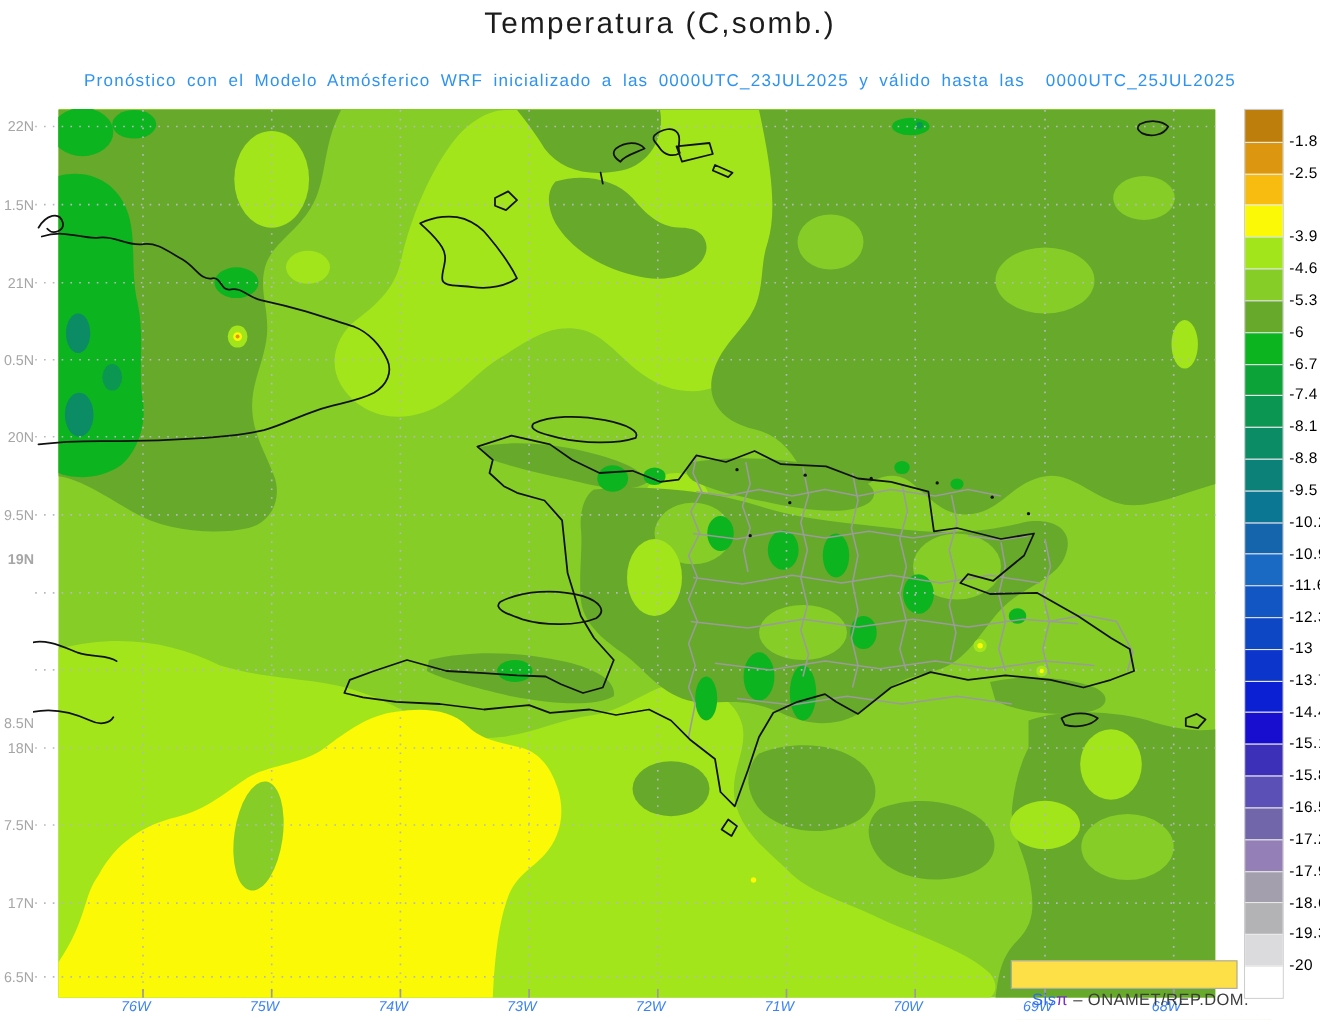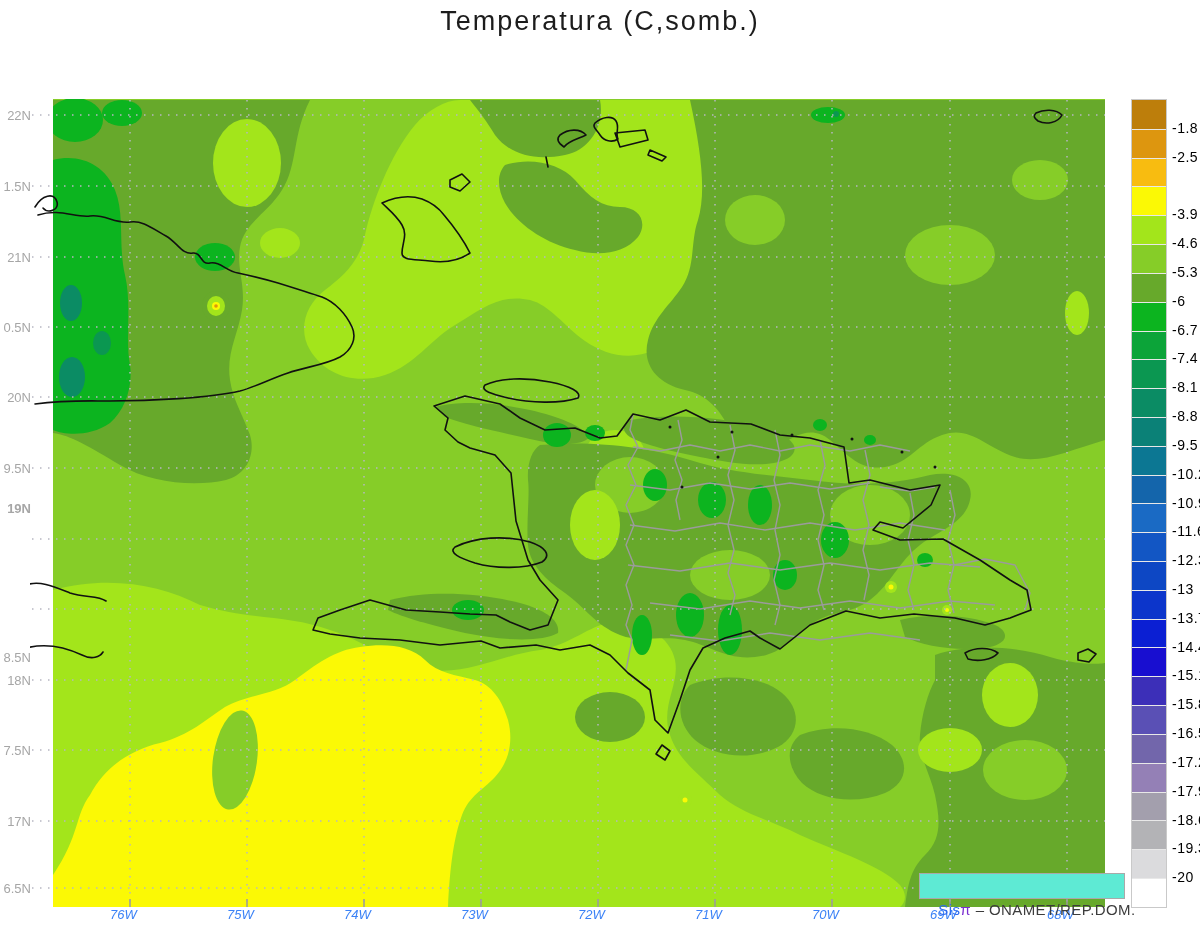--- a/index.html
+++ b/index.html
@@ -12,31 +12,32 @@
   .ylab{position:absolute;left:0;width:31px;text-align:right;font-size:13px;color:#a6a6a6;
         transform:translateY(-50%);}
   .xlab{position:absolute;top:907px;width:40px;margin-left:-20px;text-align:left;
         font-size:13px;color:#3b82f6;font-style:italic;}
   #map{position:absolute;left:30px;top:95px;width:1080px;height:815px;}
   #cbar{position:absolute;left:1131px;top:99px;width:34px;height:807px;
         border:1px solid #c9c9c9;background:#fff;}
   .cbcell{width:34px;}
   .cbtick{position:absolute;left:1172px;transform:translateY(-50%);font-size:14px;color:#000;
           letter-spacing:0.5px;white-space:pre;text-align:center;}
-  #sispi{position:absolute;left:919px;top:873px;width:206px;height:26px;background:#5eead4;
+  #sispi{position:absolute;left:919px;top:873px;width:206px;height:26px;background:#fde047;
          border:1px solid #a9a9a9;box-sizing:border-box;font-size:15px;line-height:24px;
          text-align:center;letter-spacing:0.4px;white-space:pre;}
   #sispi .s1{color:#2e6bf0;} #sispi .s2{color:#7a2fd0;} #sispi .s3{color:#3c3c3c;}
 </style>
 </head>
 <body>
 
 <div id="stage">
 
   <div id="title" class="hdr">Temperatura (C,somb.)</div>
+  <div id="sub2" class="hdr">Pronóstico con el Modelo Atmósferico WRF inicializado a las 0000UTC_23JUL2025 y válido hasta las  0000UTC_25JUL2025</div>
 
   <div id="ylabels">
       <div class="ylab" style="top: 115px;">22N</div>
       <div class="ylab" style="top: 186px;">1.5N</div>
       <div class="ylab" style="top: 257px;">21N</div>
       <div class="ylab" style="top: 327px;">0.5N</div>
       <div class="ylab" style="top: 397px;">20N</div>
       <div class="ylab" style="top: 468px;">9.5N</div>
       <div class="ylab" style="top: 508px; font-weight: bold;">19N</div>
       <div class="ylab" style="top: 609px; margin-top: 48px;">8.5N</div>

